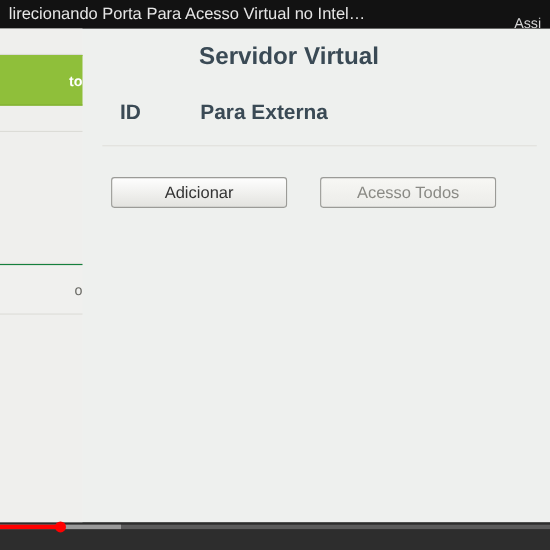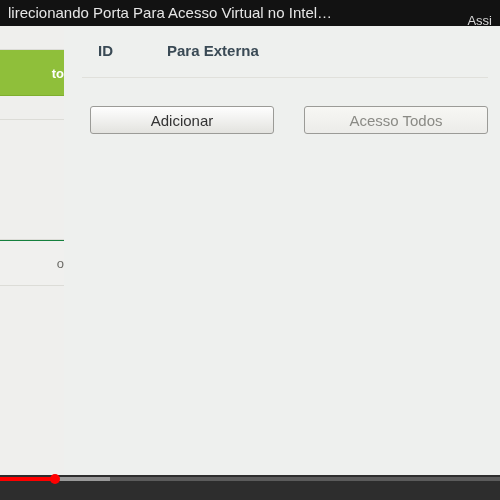--- a/index.html
+++ b/index.html
@@ -15,24 +15,24 @@
   .page { position: absolute; top: 26px; left: 0; right: 0; bottom: 25px; background: #eef0ee; display: flex; }
 
   .sidebar { width: 75px; height: 100%; background: #efefed; position: relative; }
   .side-item { height: 46px; display: flex; align-items: center; padding-left: 8px; font-size: 13px; color: #6b6b66; border-bottom: 1px solid #dcdcd7; border-top: 1px solid #15803d; background: #f0f0ee; white-space: nowrap; overflow: hidden; justify-content: flex-end; }
   .side-item.active { background: #8fbf3a; color: #fff; font-weight: 600; border-top-color: #8fbf3a; border-bottom-color: #7fae2e; }
   .side-spacer { height: 24px; border-bottom: 1px solid #dcdcd7; }
 
   .main { flex: 1; padding: 8px 12px 12px 18px; }
   .main-title { font-size: 22px; font-weight: 700; color: #3a4a55; margin: 4px 0 20px 88px; }
 
-  .thead { display: flex; gap: 54px; padding: 8px 0 18px 16px; color: #3a4a55; font-weight: 700; font-size: 15px; border-bottom: 1px solid #e0e0db; }
+  .thead { display: flex; gap: 54px; padding: 8px 0 18px 16px; color: #3a4a55; font-weight: 700; font-size: 19px; border-bottom: 1px solid #e0e0db; }
 
   .btnrow { display: flex; gap: 30px; margin-top: 28px; padding-left: 8px; }
-  .btn { width: 184px; height: 28px; font-size: 15px; border: 1px solid #9b9b97; border-radius: 3px; background: linear-gradient(#fefefe, #e3e3df); color: #333; cursor: pointer; }
+  .btn { width: 160px; height: 28px; font-size: 15px; border: 1px solid #9b9b97; border-radius: 3px; background: linear-gradient(#fefefe, #e3e3df); color: #333; cursor: pointer; }
   .btn.muted { color: #8a8a85; background: linear-gradient(#f7f7f4, #ecece9); }
 
   
   .progress { position: absolute; left: 0; right: 0; bottom: 0; height: 25px; background: #2d2d2d; }
   .track { position: absolute; left: 0; right: 0; bottom: 19px; height: 4px; background: #5b5b5b; }
   .buffered { position: absolute; left: 0; bottom: 19px; height: 4px; background: #9a9a9a; }
   .played { position: absolute; left: 0; bottom: 19px; height: 4px; background: #ff0000; }
   .playhead { position: absolute; bottom: 16px; width: 10px; height: 10px; border-radius: 50%; background: #ff0000; transform: translateX(-50%); }
 </style>
 </head>
@@ -52,20 +52,21 @@
         <span>to</span>
       </div>
       <div class="side-spacer"></div>
       <div style="height:120px;border-bottom:1px solid #dcdcd7;"></div>
       <div class="side-item">
         <span>o</span>
       </div>
     </div>
 
     <div class="main">
+      <div class="main-title">Servidor Virtual</div>
 
       <div class="thead">
         <span>ID</span>
         <span>Para Externa</span>
       </div>
 
       <div class="btnrow">
         <button class="btn">Adicionar</button>
         <button class="btn muted">Acesso Todos</button>
       </div>

